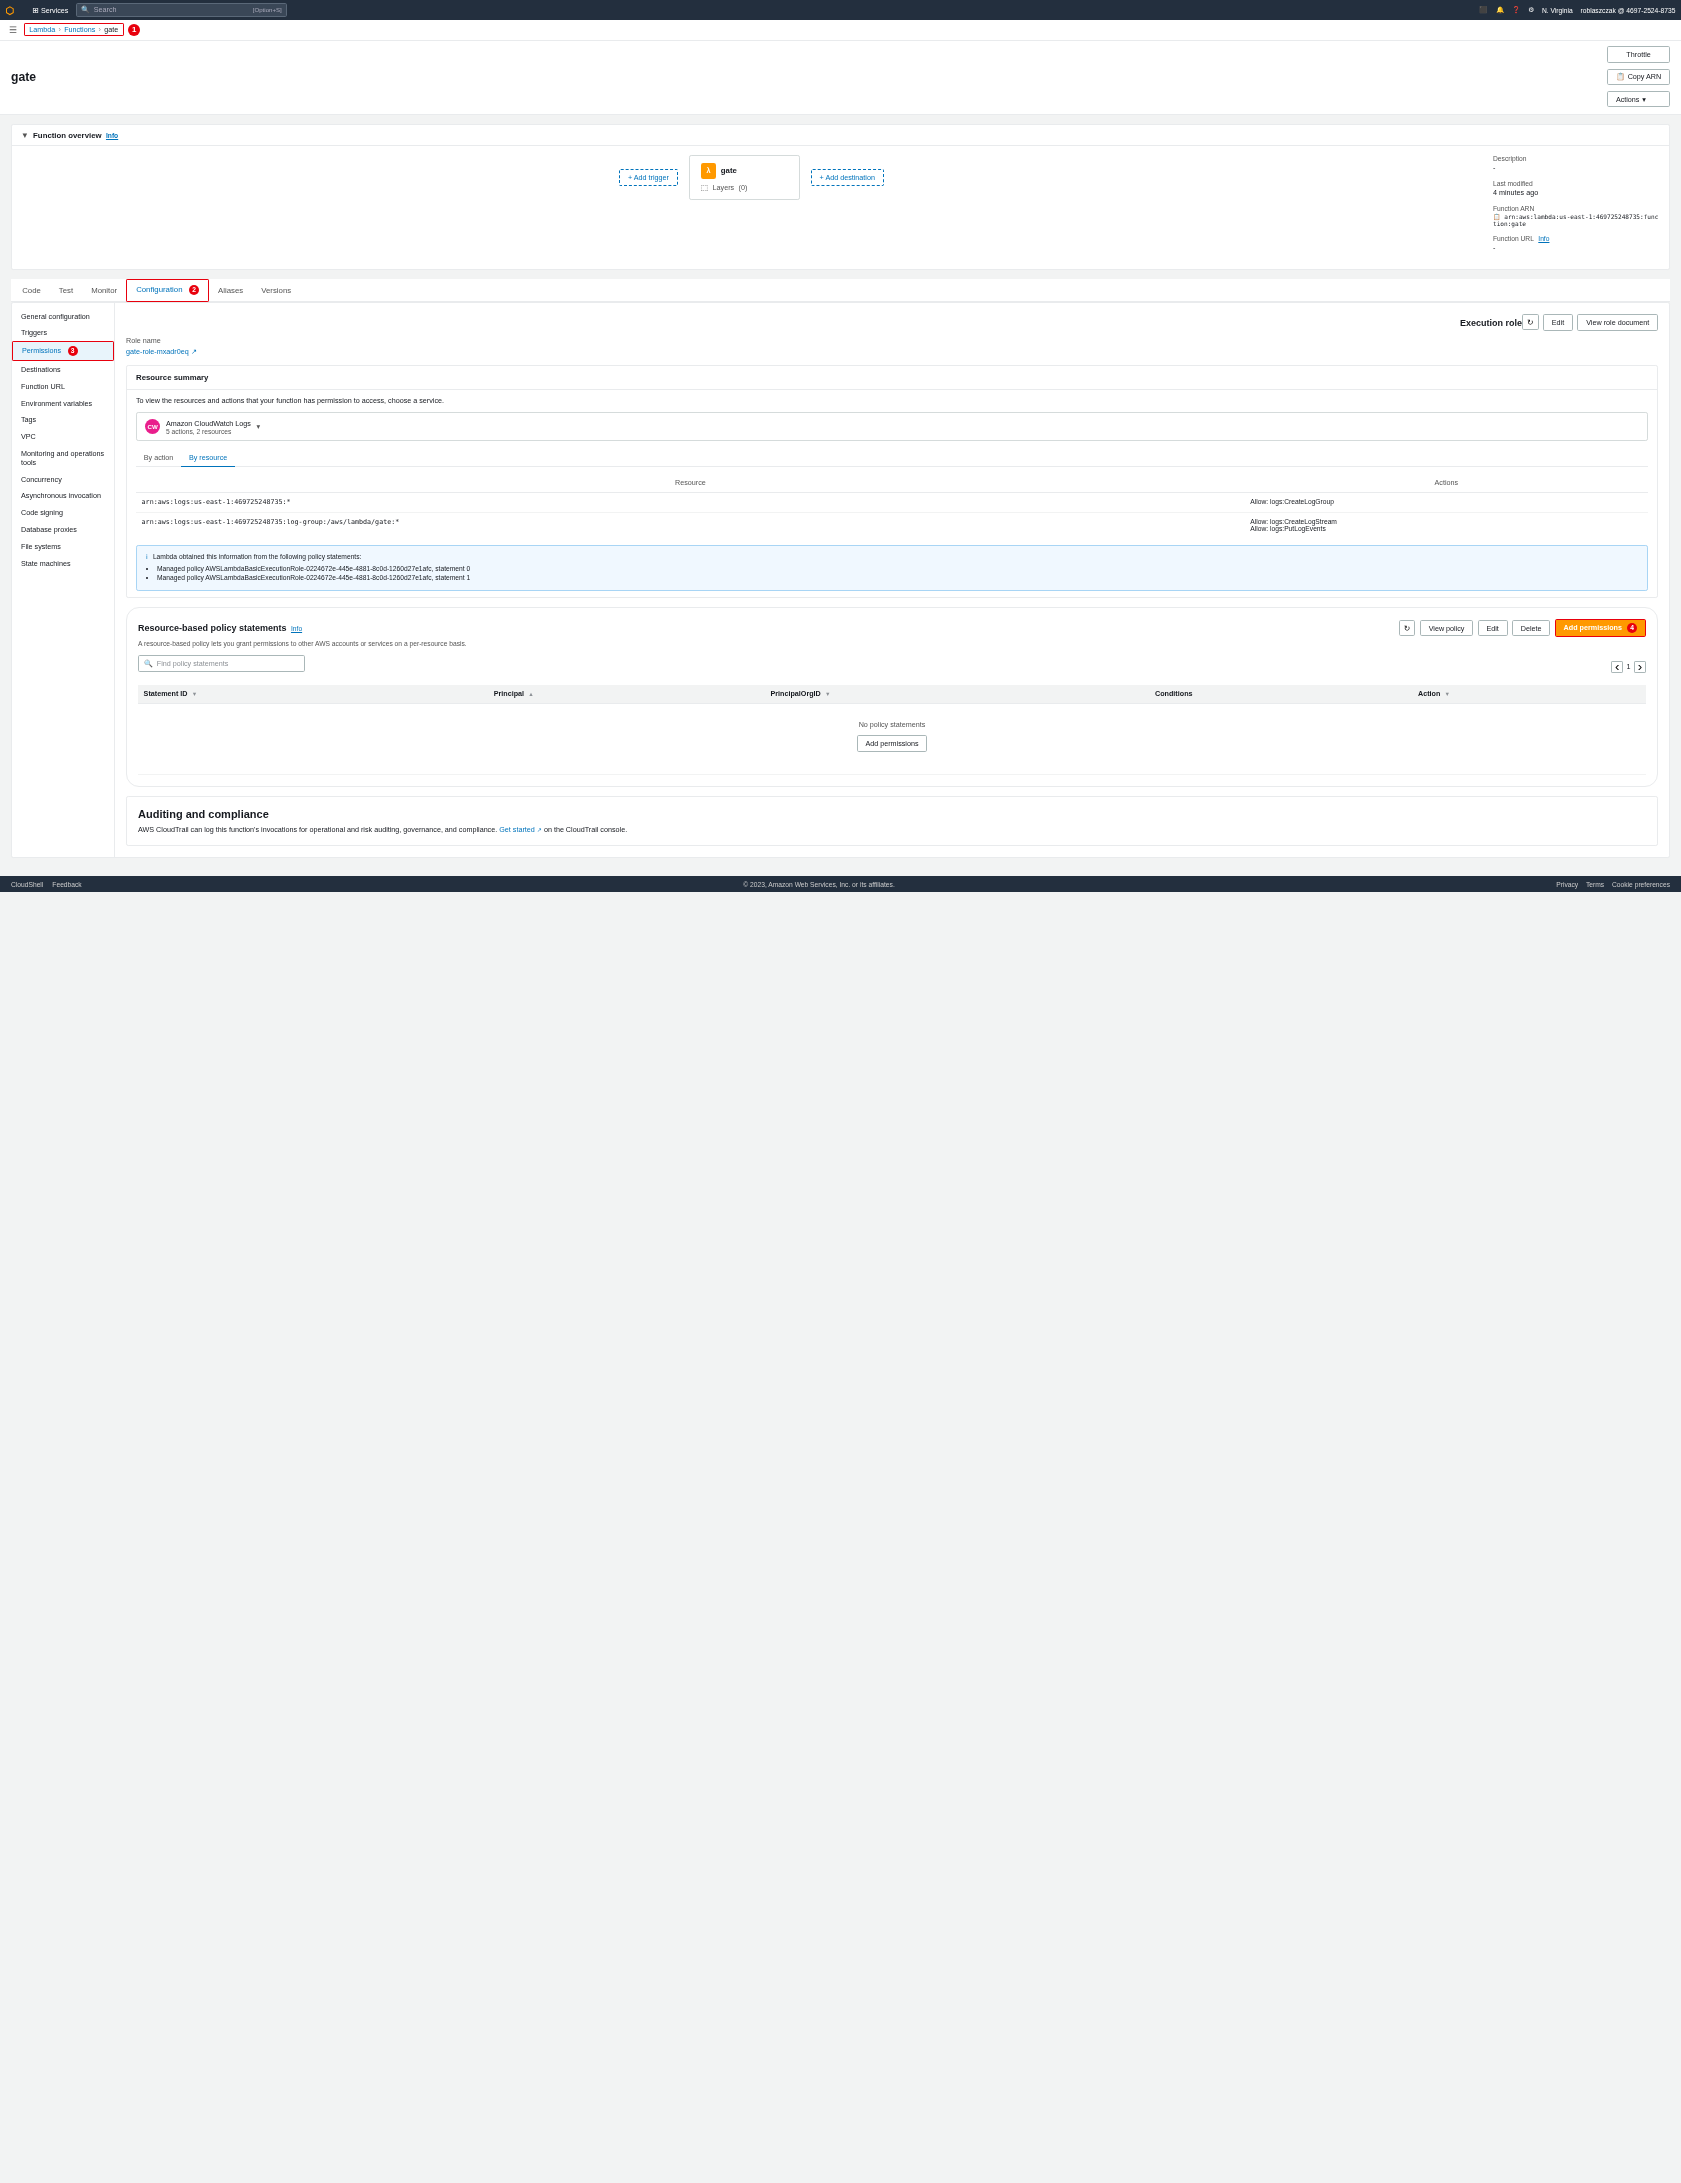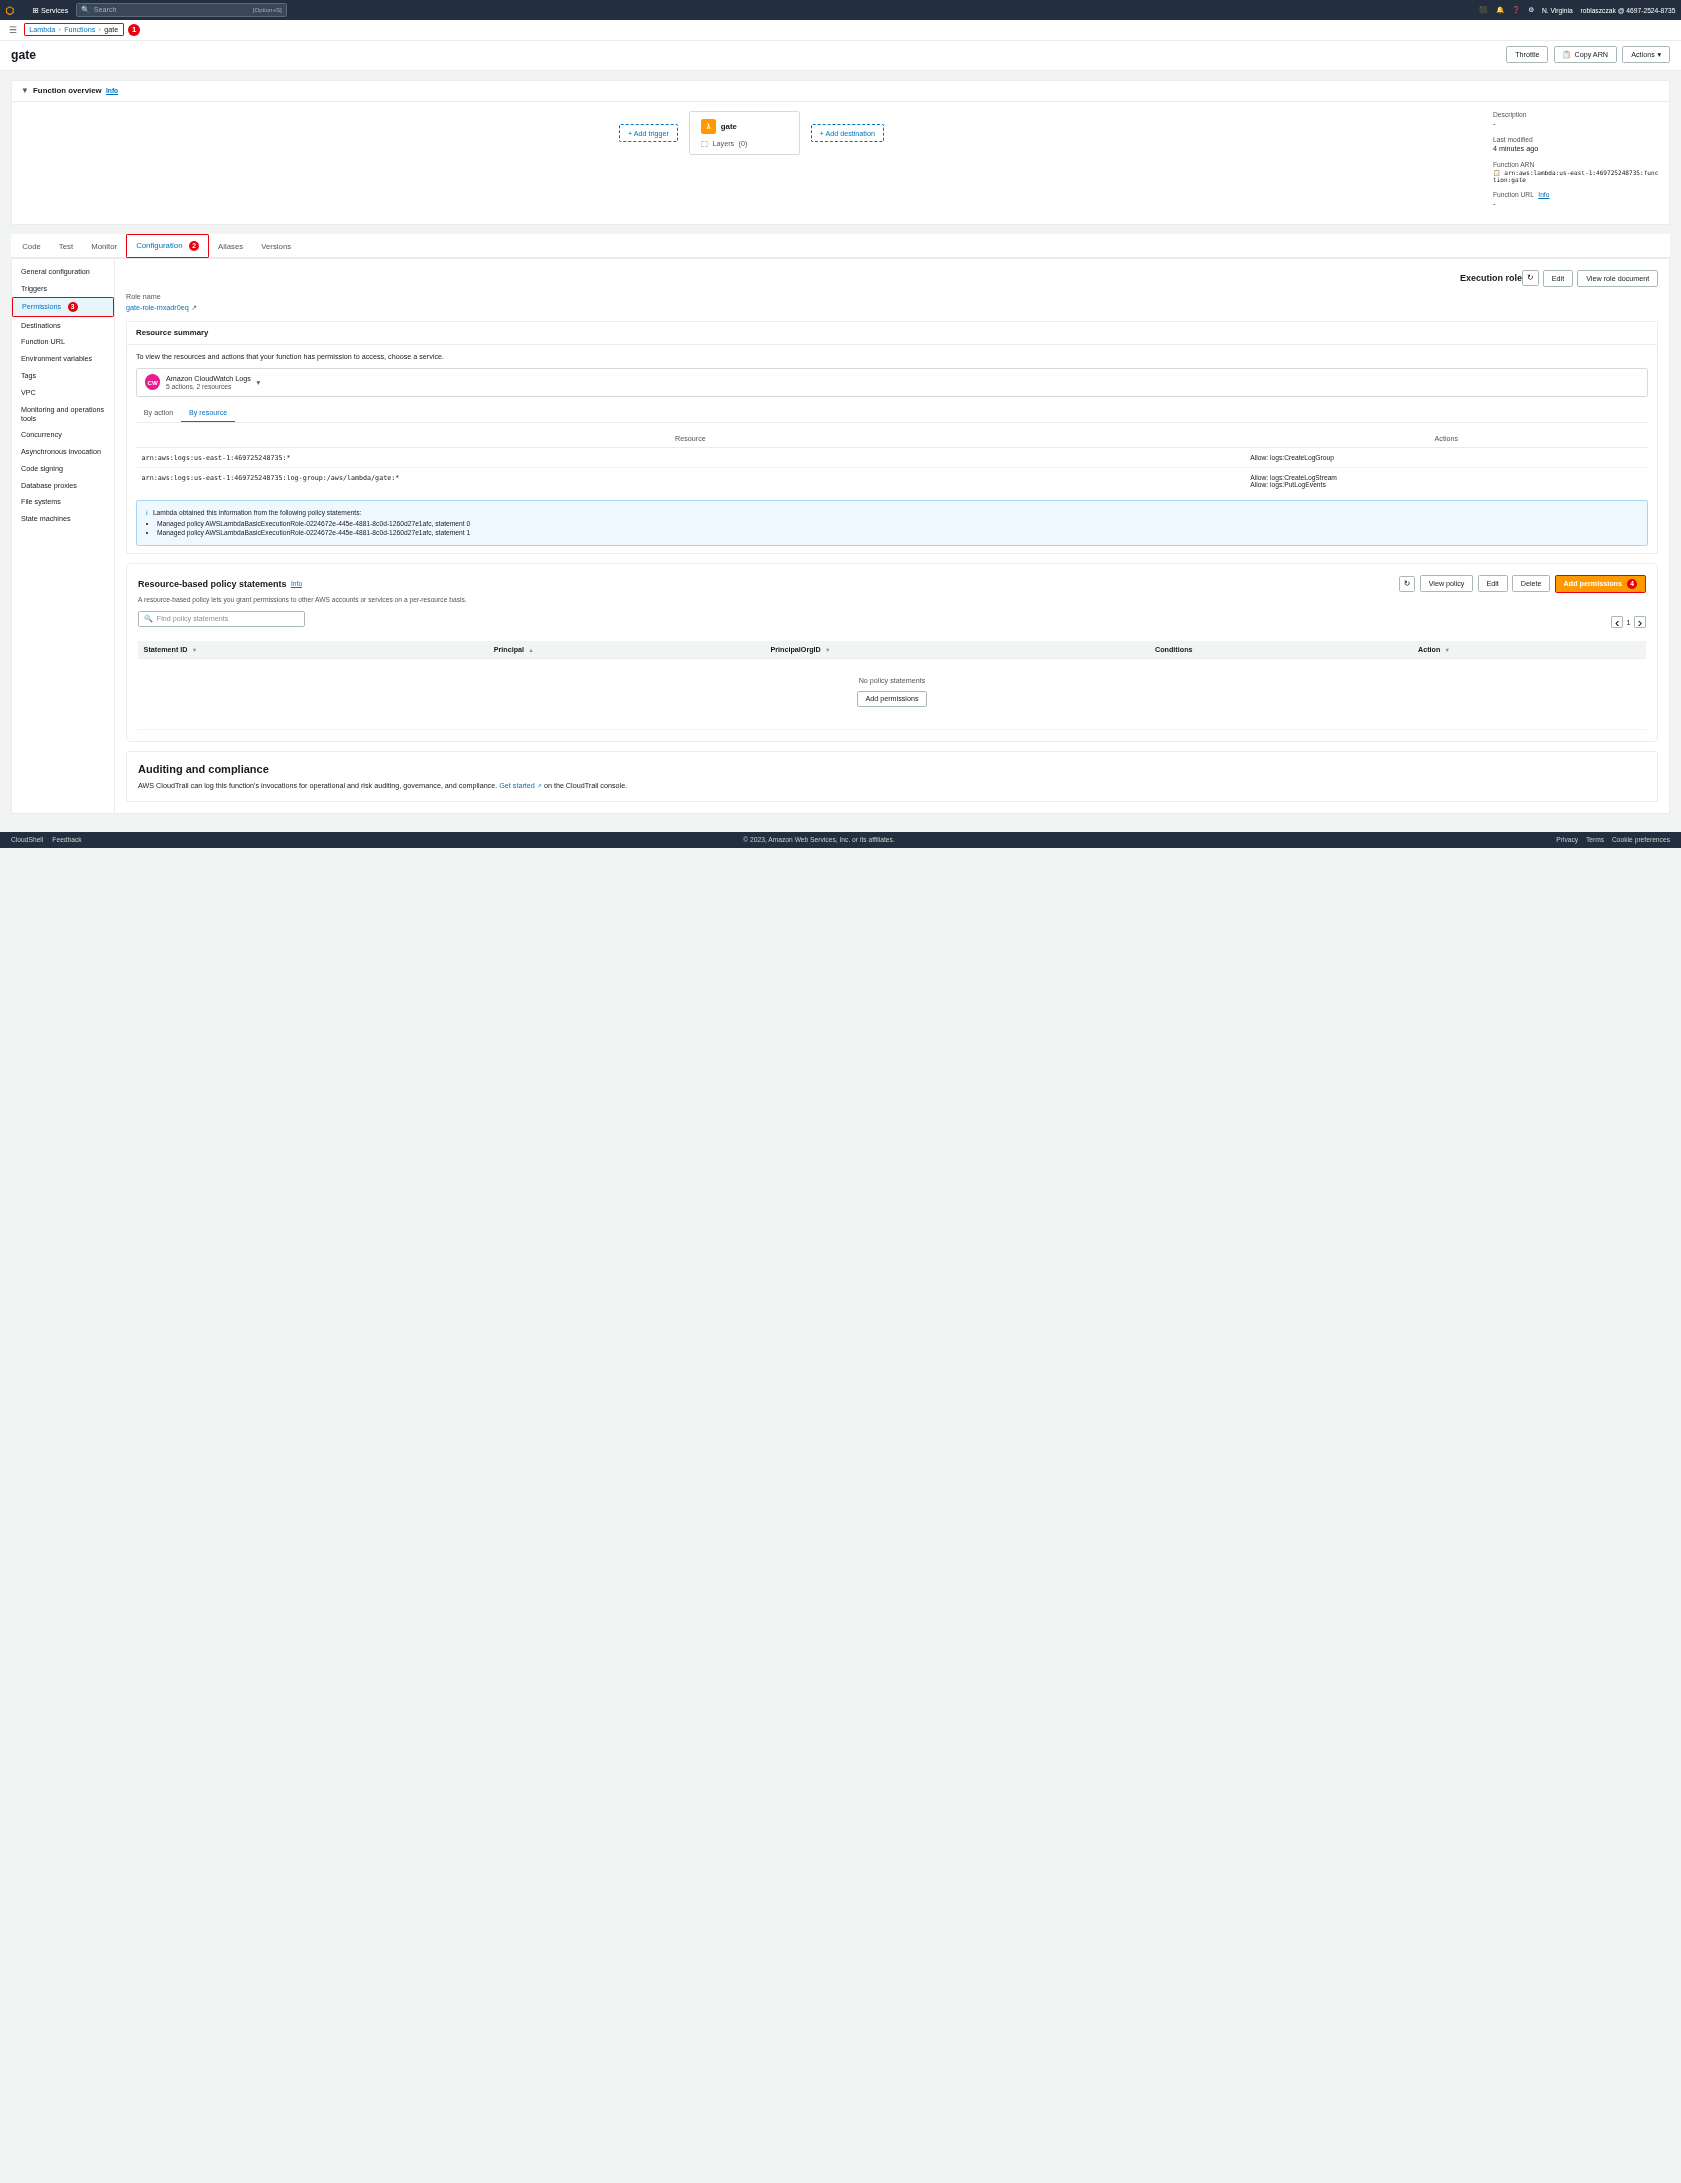--- a/index.html
+++ b/index.html
@@ -63,21 +63,21 @@
     .breadcrumb .current { color: #16191f; }
 
     
     .page-header {
       background: #fff;
       padding: 5.6px 11px 6.7px;
       display: flex; align-items: center; justify-content: space-between;
       border-bottom: 0.6px solid #e9ebed;
     }
     .page-title { font-size: 12.2px; font-weight: 700; color: #16191f; }
-    .header-actions { display: flex; gap: 5.6px; }
+    .header-actions { display: flex; gap: 5.6px; flex-direction: column; }
     .btn {
       padding: 2.8px 7.8px;
       border: 0.6px solid #aab7b8;
       background: #fff;
       border-radius: 1.7px;
       font-size: 7.2px;
       cursor: pointer;
       color: #16191f;
     }
     .btn-icon { display: flex; align-items: center; gap: 2.8px; }
@@ -280,21 +280,21 @@
       color: #16191f;
     }
     .info-box .info-icon { color: #0073bb; margin-right: 3.3px; }
     .info-box ul { margin-left: 11px; margin-top: 3.3px; }
     .info-box li { margin-bottom: 2.2px; }
 
     
     .policy-section {
       background: #fff;
       border: 0.6px solid #e9ebed;
-      border-radius: 5px;
+      border-radius: 13px;
       padding: 11px;
       margin-top: 9px;
     }
     .policy-header {
       display: flex; align-items: center; justify-content: space-between;
       margin-bottom: 3.3px;
     }
     .policy-title-row { display: flex; align-items: center; gap: 4.4px; }
     .policy-title { font-size: 9px; font-weight: 600; }
     .policy-actions { display: flex; gap: 4.4px; align-items: center; }

